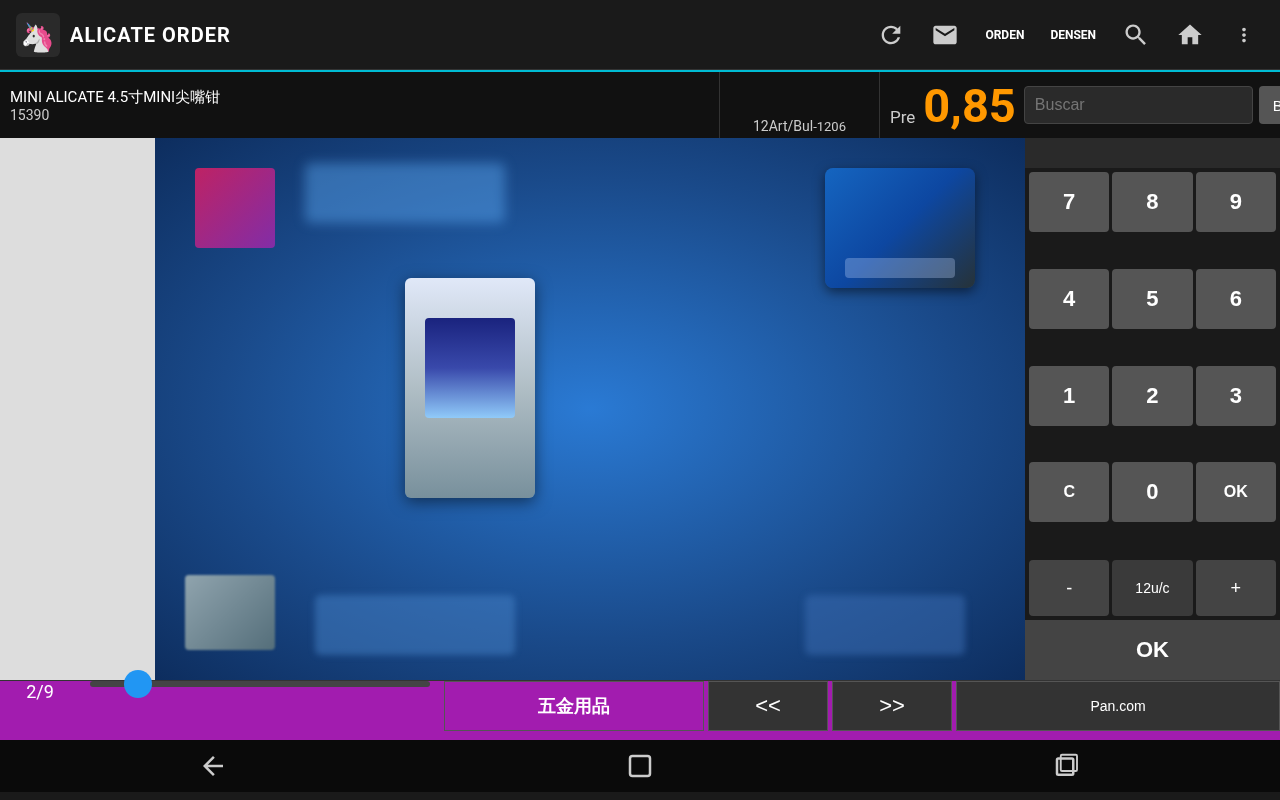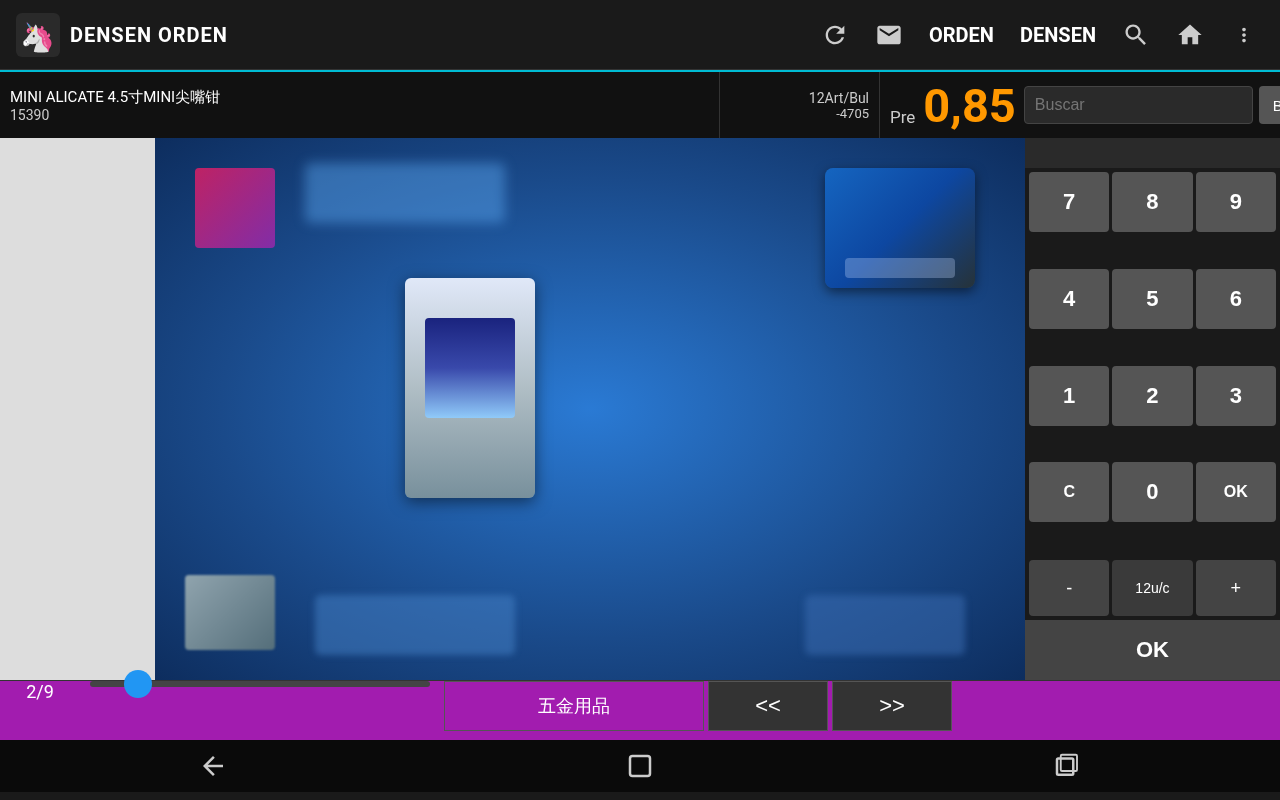--- a/index.html
+++ b/index.html
@@ -47,21 +47,21 @@
       width: 40px;
       height: 40px;
       display: flex;
       align-items: center;
       justify-content: center;
       cursor: pointer;
     }
     .nav-icon-btn svg { fill: #ccc; }
     .nav-text-btn {
       color: #fff;
-      font-size: 20px;
+      font-size: 12px;
       font-weight: bold;
       cursor: pointer;
       padding: 4px 6px;
     }
 
     
     #product-bar {
       width: 100%;
       height: 68px;
       background: #111;
@@ -82,21 +82,21 @@
       color: #fff;
       font-weight: normal;
     }
     #product-code {
       font-size: 14px;
       color: #ccc;
     }
     #product-right {
       flex: 0 0 160px;
       display: flex;
-      flex-direction: column;
+      flex-direction: row;
       align-items: flex-end;
       justify-content: center;
       padding: 4px 10px;
       border-right: 1px solid #333;
       font-size: 13px;
       color: #ccc;
     }
     #art-bul { font-size: 14px; color: #ccc; text-align: right; }
     #price-area {
       flex: 1;
@@ -388,20 +388,21 @@
       cursor: pointer;
     }
     #category-area {
       flex: 0 0 260px;
       display: flex;
       align-items: center;
       justify-content: center;
       border: 1px solid #555;
       height: 50px;
       margin: 0 4px;
+      font-weight: bold;
     }
     #category-label {
       font-size: 18px;
       color: #fff;
     }
     #prev-btn {
       flex: 0 0 120px;
       height: 50px;
       background: #333;
       color: #fff;
@@ -464,21 +465,21 @@
 <body>
 
 <div id="top-nav">
   <div id="logo-area">
 
     <svg id="logo-img" viewBox="0 0 44 44" xmlns="http://www.w3.org/2000/svg">
       <rect width="44" height="44" rx="6" fill="#2a2a2a"></rect>
 
       <text x="4" y="34" font-size="28" fill="white">🦄</text>
     </svg>
-    <span id="app-title">DENSEN ORDEN</span>
+    <span id="app-title">ALICATE ORDER</span>
   </div>
   <div id="nav-right">
 
     <div class="nav-icon-btn">
       <svg width="28" height="28" viewBox="0 0 24 24" xmlns="http://www.w3.org/2000/svg">
         <path d="M17.65 6.35C16.2 4.9 14.21 4 12 4c-4.42 0-7.99 3.58-7.99 8s3.57 8 7.99 8c3.73 0 6.84-2.55 7.73-6h-2.08c-.82 2.33-3.04 4-5.65 4-3.31 0-6-2.69-6-6s2.69-6 6-6c1.66 0 3.14.69 4.22 1.78L13 11h7V4l-2.35 2.35z" fill="#ccc"></path>
       </svg>
     </div>
 
     <div class="nav-icon-btn">
@@ -511,21 +512,21 @@
   </div>
 </div>
 
 <div id="product-bar">
   <div id="product-info">
     <span id="product-name">MINI ALICATE 4.5寸MINI尖嘴钳</span>
     <span id="product-code">15390</span>
   </div>
   <div id="product-right">
     <span id="art-bul">12Art/Bul</span>
-    <span>-4705</span>
+    <span>-1206</span>
   </div>
   <div id="price-area">
     <span id="pre-label">Pre</span>
     <span id="price-value">0,85</span>
     <div id="search-input-area">
       <input id="search-field" type="text" placeholder="Buscar" style="">
       <button id="buscar-btn">Buscar</button>
     </div>
   </div>
 </div>
@@ -579,20 +580,23 @@
   <div id="slider-area">
     <div id="slider-track">
       <div id="slider-thumb"></div>
     </div>
   </div>
   <div id="category-area">
     <span id="category-label">五金用品</span>
   </div>
   <button id="prev-btn">&lt;&lt;</button>
   <button id="next-btn">&gt;&gt;</button>
+  <button id="pan-btn">
+    <span>Pan.com</span>
+  </button>
 </div>
 
 <div id="android-nav">
 
   <div class="android-nav-btn">
     <svg width="30" height="30" viewBox="0 0 24 24" xmlns="http://www.w3.org/2000/svg">
       <path d="M20 11H7.83l5.59-5.59L12 4l-8 8 8 8 1.41-1.41L7.83 13H20v-2z" fill="#ccc"></path>
     </svg>
   </div>
 

